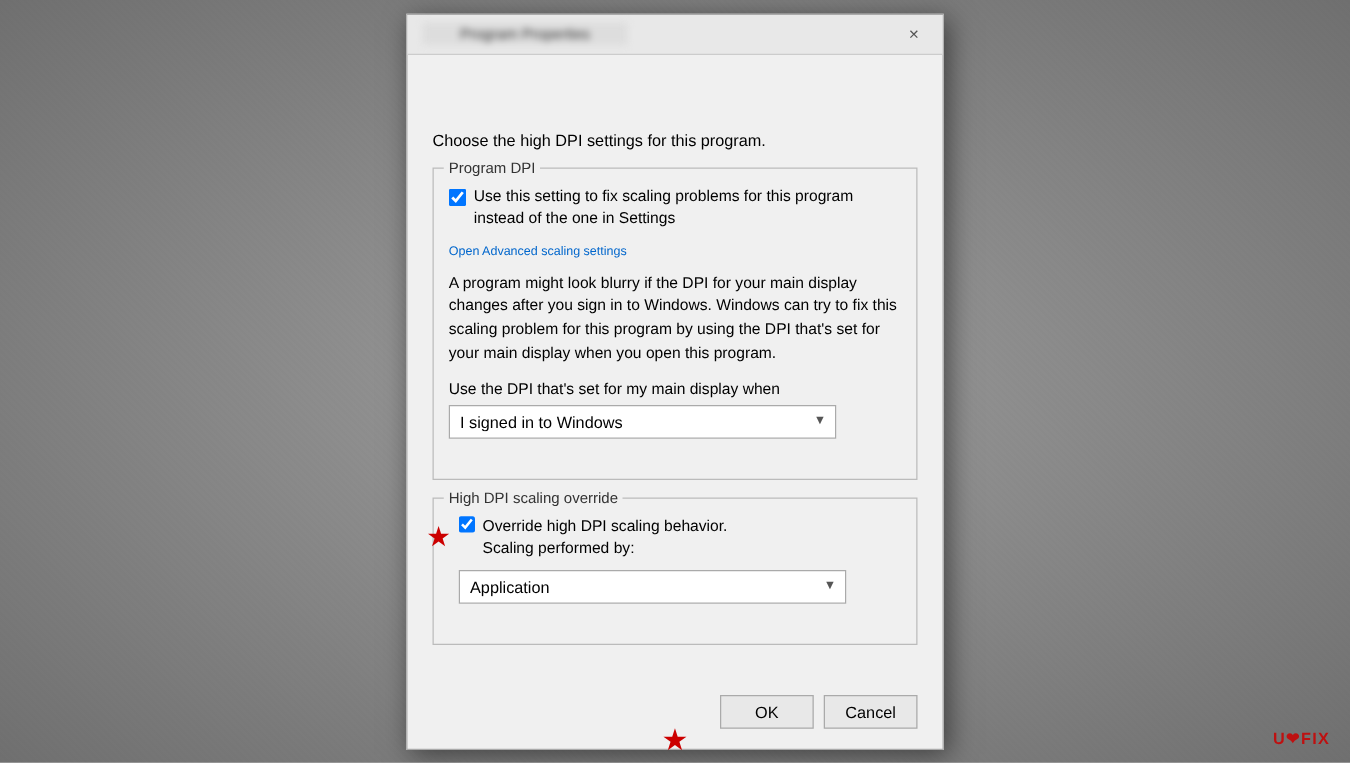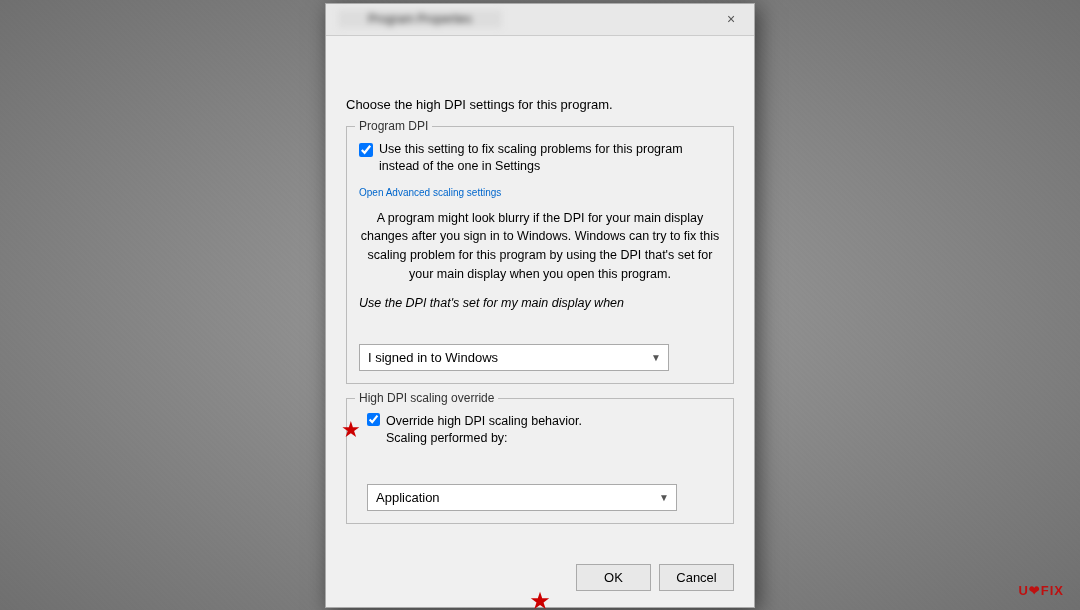--- a/index.html
+++ b/index.html
@@ -74,21 +74,21 @@
 
     .heading-text {
       font-size: 13px;
       margin-bottom: 14px;
       color: #000;
       margin-top: 45px;
     }
 
     .group-box {
       border: 1px solid #bbb;
-      padding: 10px 12px 12px;
+      padding: 10px 12px 32px;
       margin-bottom: 14px;
       position: relative;
     }
 
     .group-label {
       position: absolute;
       top: -8px;
       left: 8px;
       background: #f0f0f0;
       padding: 0 4px;
@@ -123,36 +123,33 @@
       text-decoration: none;
       font-size: 10px;
       cursor: pointer;
     }
 
     .description-text {
       font-size: 12.5px;
       line-height: 1.5;
       color: #000;
       margin-bottom: 12px;
-      text-align: center;
     }
 
     .dropdown-label {
       font-size: 12.5px;
       margin-bottom: 6px;
       color: #000;
-      font-style: italic;
     }
 
     .dropdown-wrapper {
       position: relative;
       display: inline-block;
       width: 100%;
       max-width: 310px;
-      margin-top: 28px;
     }
 
     .dropdown-select {
       width: 100%;
       padding: 5px 30px 5px 8px;
       border: 1px solid #aaa;
       background: #fff;
       font-size: 13px;
       appearance: none;
       -webkit-appearance: none;

